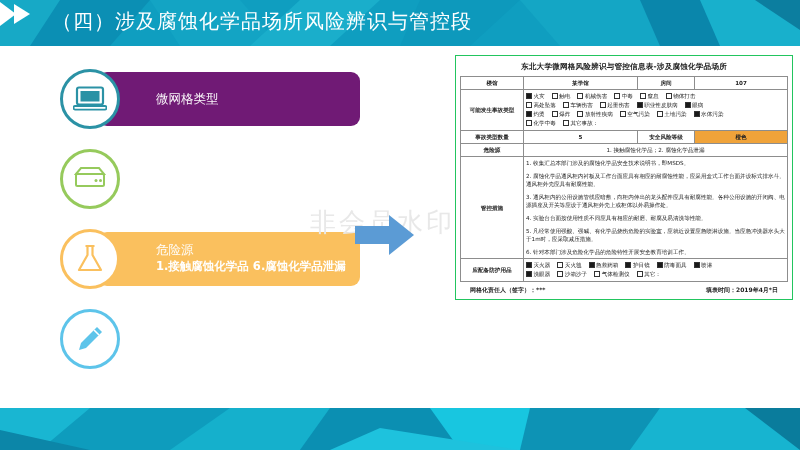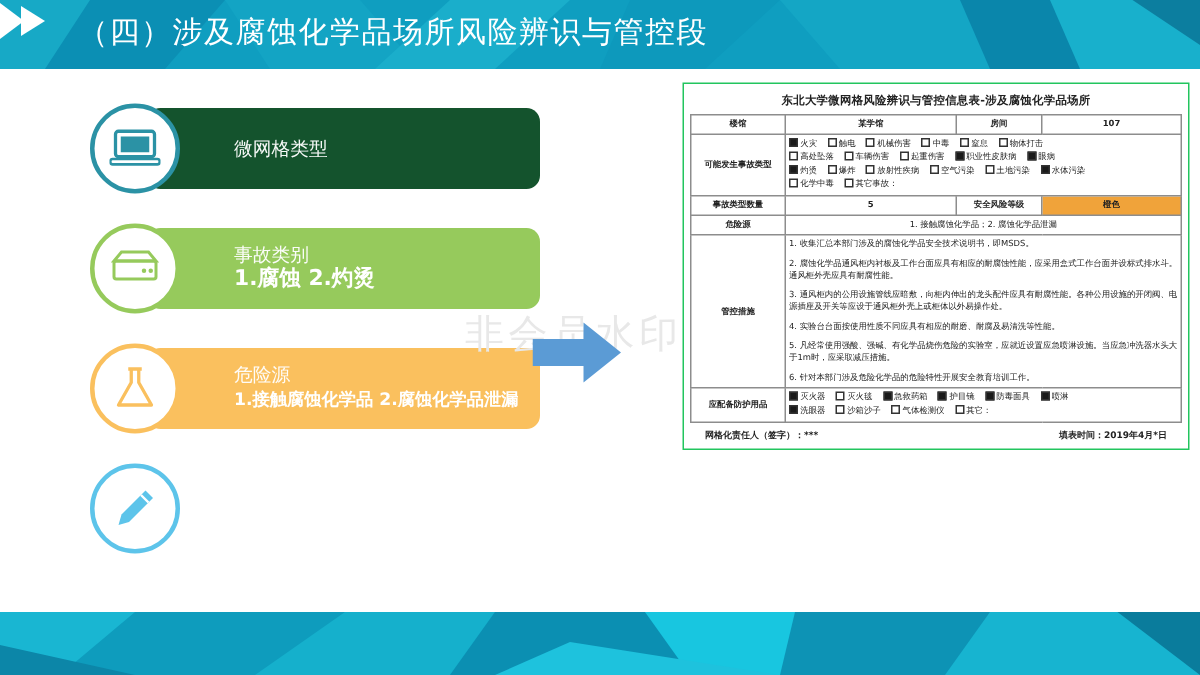--- a/index.html
+++ b/index.html
@@ -38,21 +38,21 @@
     display:flex;align-items:center;justify-content:center;z-index:3;
   }
   .card .sub{font-size:12.5px;line-height:14px;opacity:.96;margin-bottom:1px;
     font-family:"DejaVu Sans","Liberation Sans",sans-serif;}
   .card .main{font-size:14.5px;font-weight:bold;line-height:17px;
     font-family:"DejaVu Sans","Liberation Sans",sans-serif;}
   .card .only{font-size:19px;font-weight:bold;line-height:22px;
     font-family:"DejaVu Sans","Liberation Sans",sans-serif;}
   .card.small .main{font-size:11.5px;}
 
-  .c1 .pill{background:#14532d;} .c1 .badge{border-color:#2b92a5;}
+  .c1 .pill{background:#701a75;} .c1 .badge{border-color:#2b92a5;}
   .c2 .pill{background:#96ca5c;} .c2 .badge{border-color:#96ca5c;}
   .c3 .pill{background:#fac05e;} .c3 .badge{border-color:#fac05e;}
   .c4 .pill{background:#5dc4ea;} .c4 .badge{border-color:#5dc4ea;}
 
   
   .watermark{
     position:absolute;left:310px;top:205px;font-size:26px;color:#e8e8e8;
     letter-spacing:3px;user-select:none;
     font-family:"DejaVu Sans","Liberation Sans",sans-serif;
   }
@@ -125,38 +125,34 @@
       <div class="badge">
         <svg width="34" height="26" viewBox="0 0 34 26">
           <rect x="4" y="1.5" width="26" height="17" rx="2" fill="none" stroke="#2b92a5" stroke-width="2.2"></rect>
           <rect x="7.5" y="5" width="19" height="10.5" fill="#2b92a5"></rect>
           <rect x="0.5" y="20" width="33" height="3.6" rx="1.6" fill="none" stroke="#2b92a5" stroke-width="1.8"></rect>
         </svg>
       </div>
     </div>
 
     <div class="card c2">
-      <div class="pill">
-        <div class="sub">事故类别</div>
-        <div class="main">1.腐蚀  2.灼烫</div>
-      </div>
       <div class="badge">
         <svg width="34" height="26" viewBox="0 0 34 26">
           <path d="M3 8 L8 2 L26 2 L31 8 Z" fill="none" stroke="#96ca5c" stroke-width="2"></path>
           <rect x="3" y="8" width="28" height="12" rx="1.5" fill="none" stroke="#96ca5c" stroke-width="2"></rect>
           <circle cx="23" cy="14.5" r="1.5" fill="#96ca5c"></circle>
           <circle cx="27.5" cy="14.5" r="1.5" fill="#96ca5c"></circle>
         </svg>
       </div>
     </div>
 
     <div class="card c3 small">
       <div class="pill">
         <div class="sub">危险源</div>
-        <div class="main">1.接触腐蚀化学品 2.腐蚀化学品泄漏</div>
+        <div class="main">1.接触腐蚀化学品 6.腐蚀化学品泄漏</div>
       </div>
       <div class="badge">
         <svg width="30" height="30" viewBox="0 0 30 30">
           <path d="M10.5 2 L19.5 2 M12.5 2 L12.5 11 L4 26 L26 26 L17.5 11 L17.5 2" fill="none" stroke="#fac05e" stroke-width="2.2" stroke-linejoin="round"></path>
         </svg>
       </div>
     </div>
 
     <div class="card c4">
       <div class="badge">

